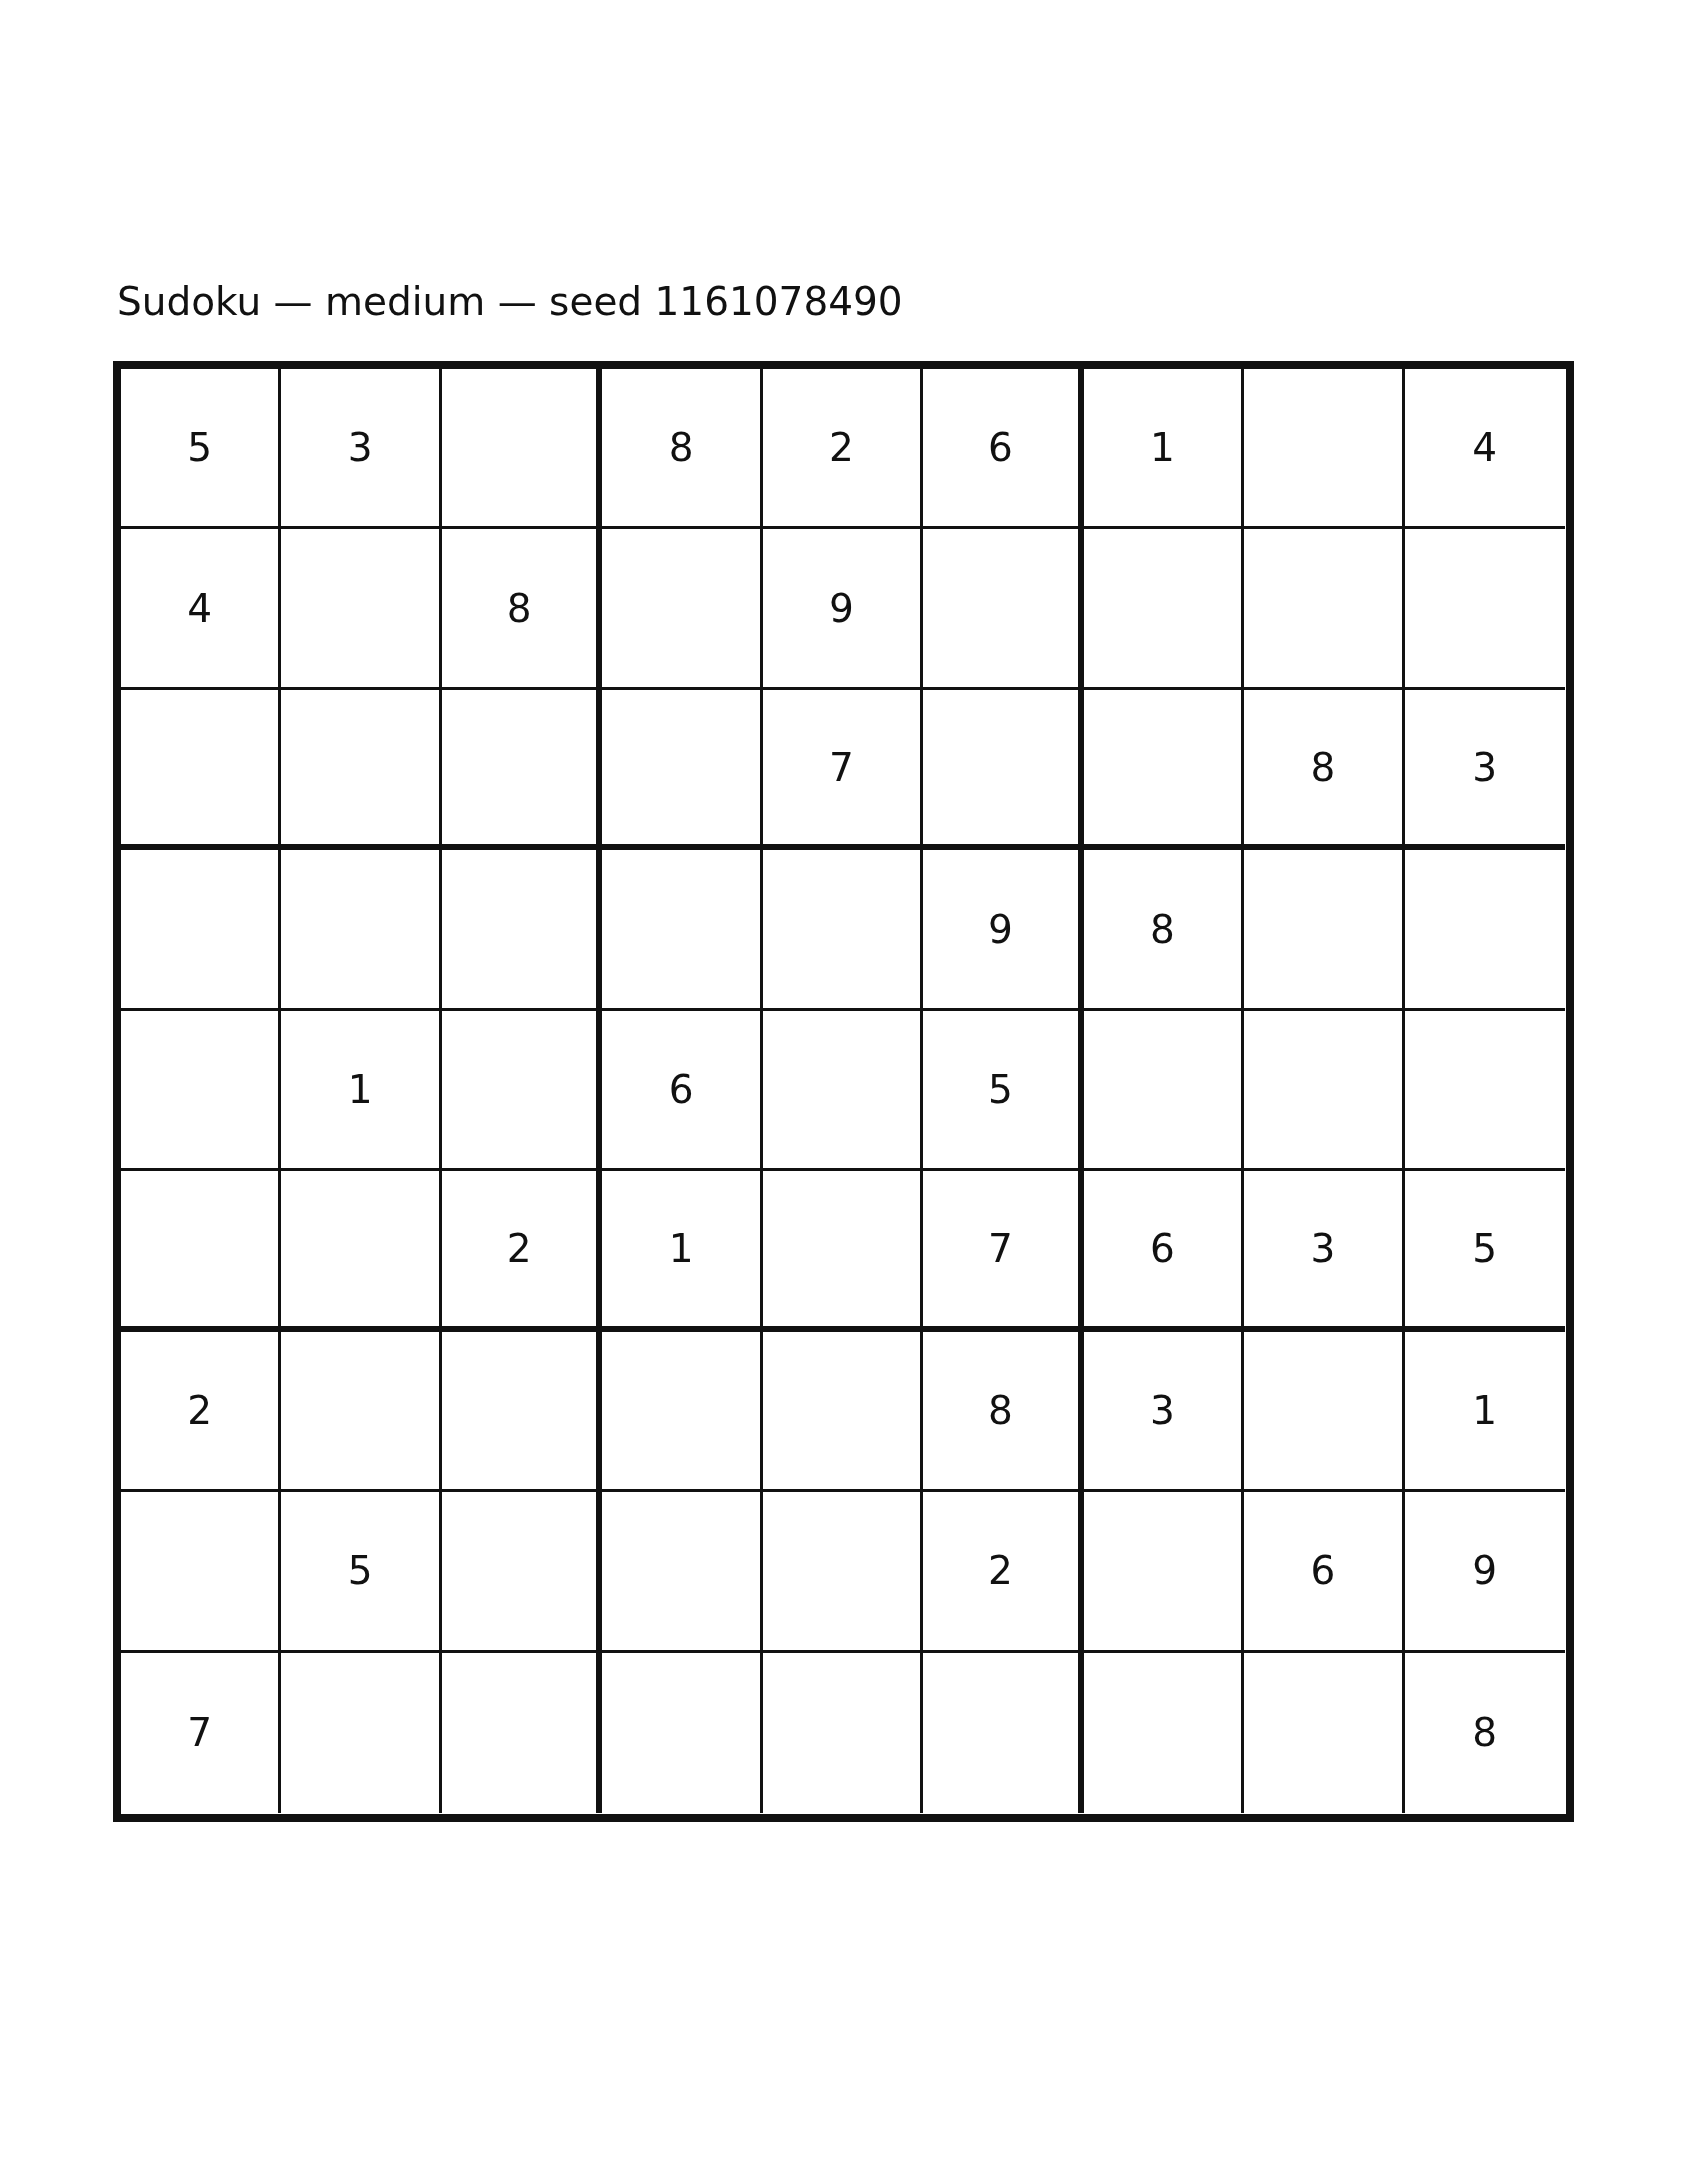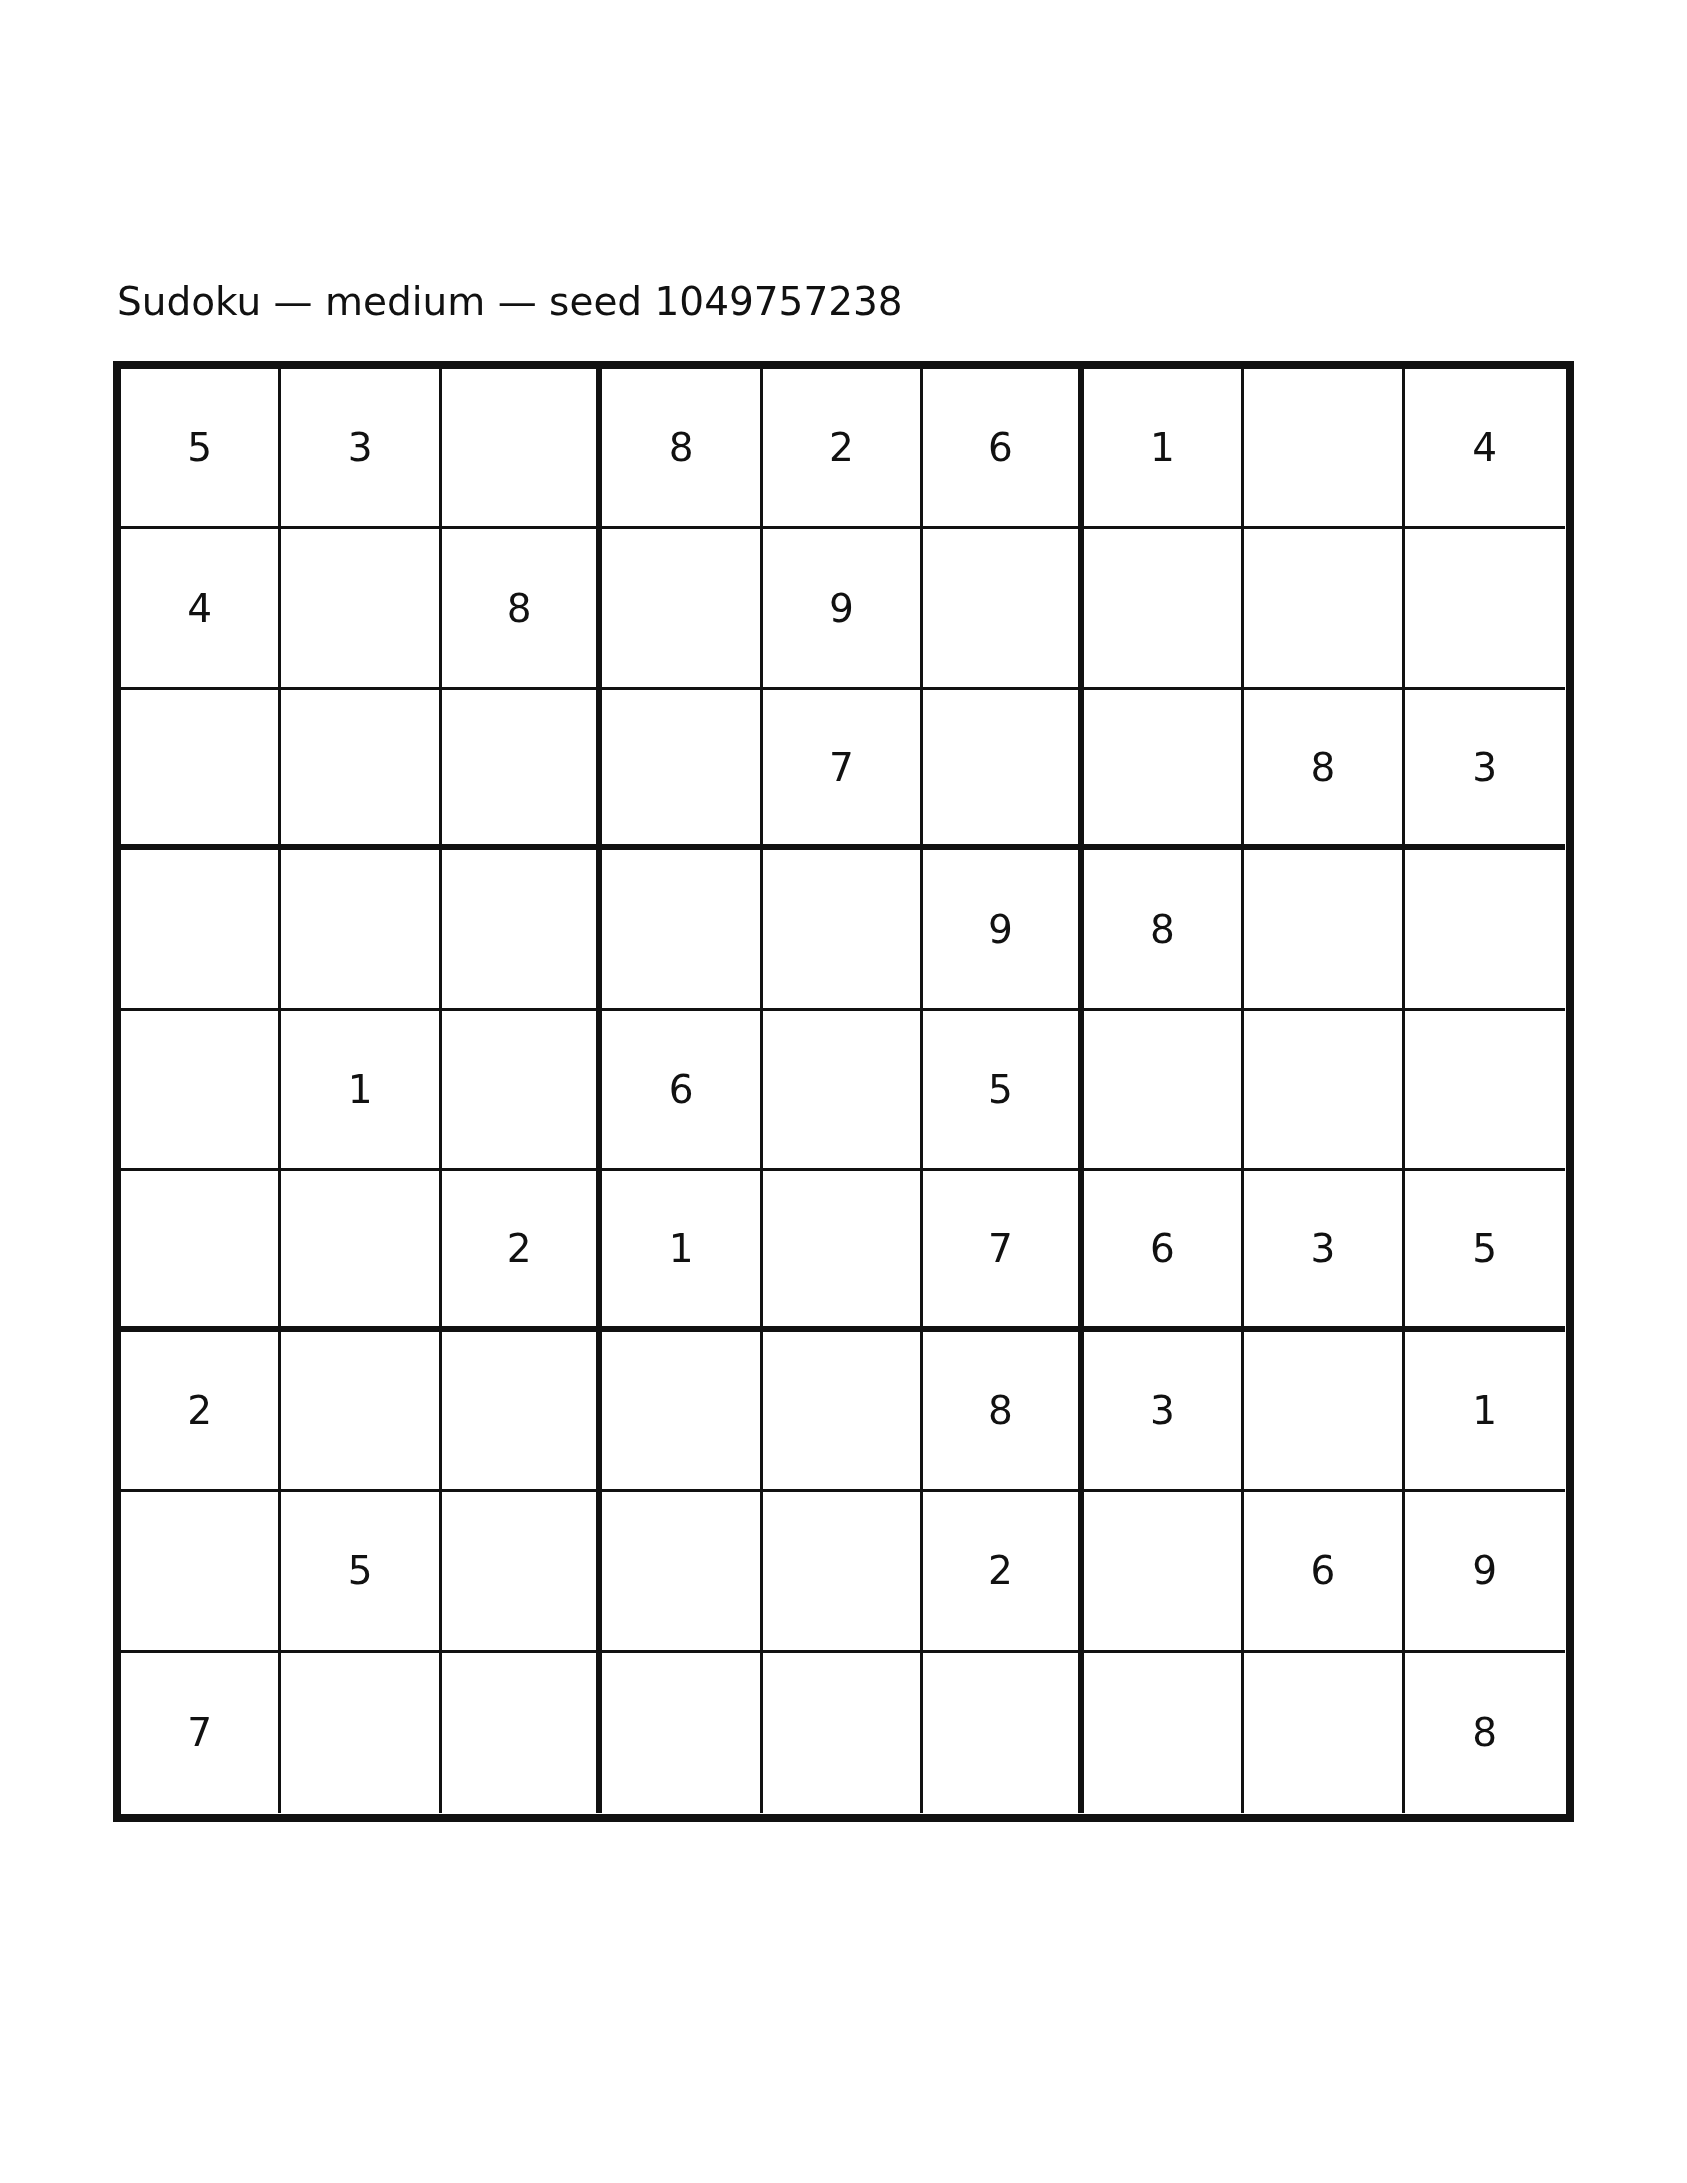--- a/index.html
+++ b/index.html
@@ -14,21 +14,21 @@
     .cell { box-sizing: border-box; display: flex; align-items: center; justify-content: center;
             font-size: 39px; color: #111111; border-right: 3.4px solid #111111; border-bottom: 3.4px solid #111111; }
     .cell.c-box { border-right: 6.7px solid #111111; }
     .cell.r-box { border-bottom: 6.7px solid #111111; }
     .cell.c-last { border-right: none; }
     .cell.r-last { border-bottom: none; }
   </style>
 </head>
 <body>
 
-<div class="title">Sudoku — medium — seed 1049757238</div>
+<div class="title">Sudoku — medium — seed 1161078490</div>
 
 <div class="board">
   <div class="grid" id="grid">
       <div class="cell">5</div>
       <div class="cell">3</div>
       <div class="cell c-box"></div>
       <div class="cell">8</div>
       <div class="cell">2</div>
       <div class="cell c-box">6</div>
       <div class="cell">1</div>

